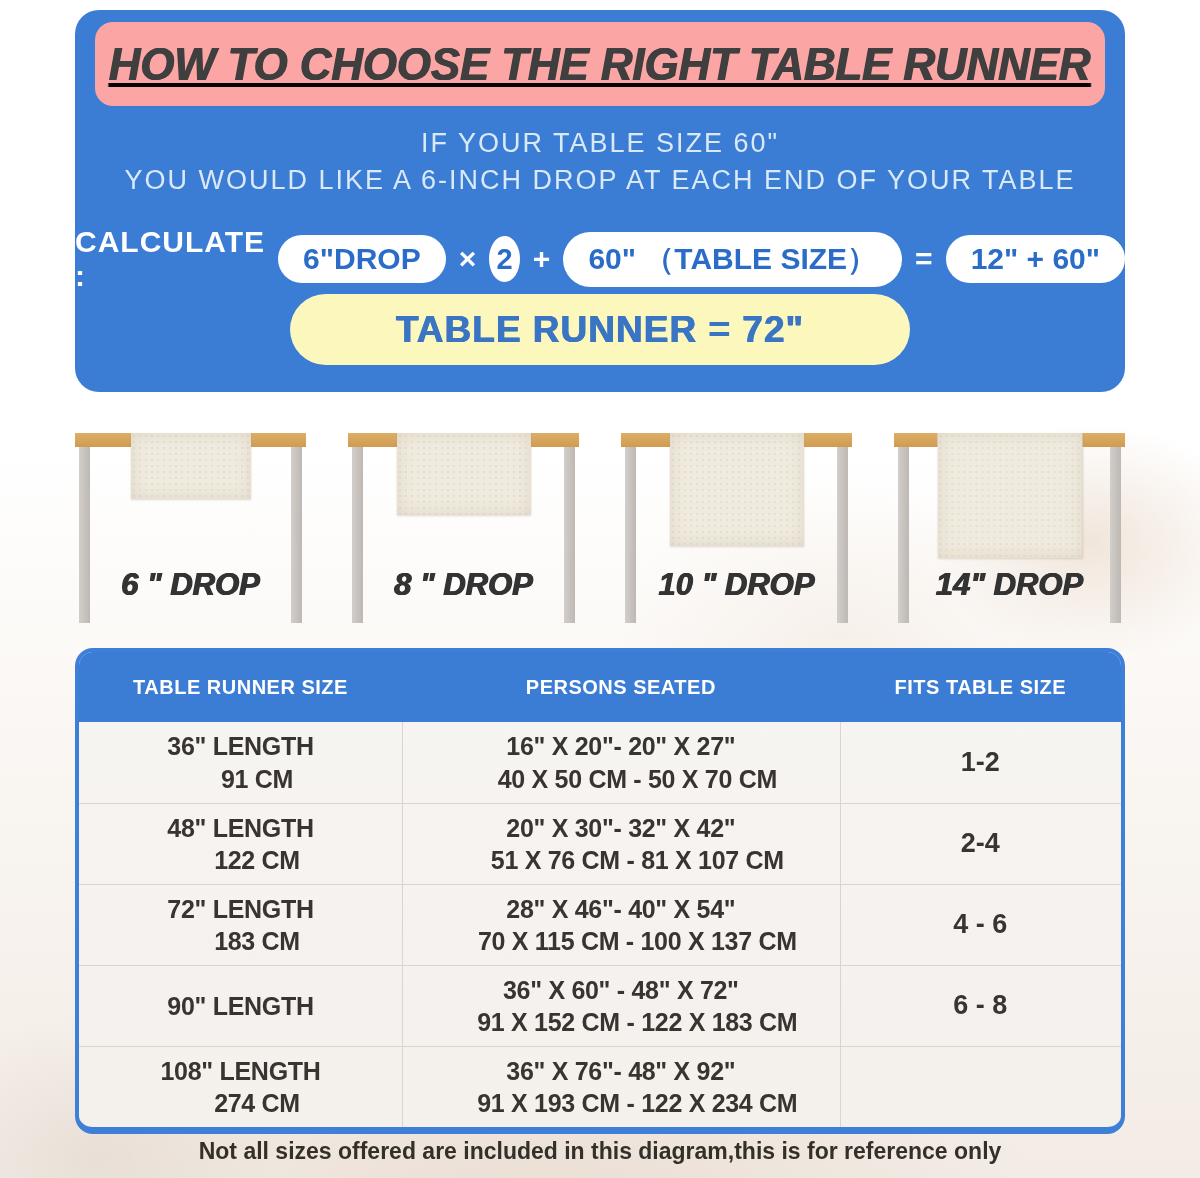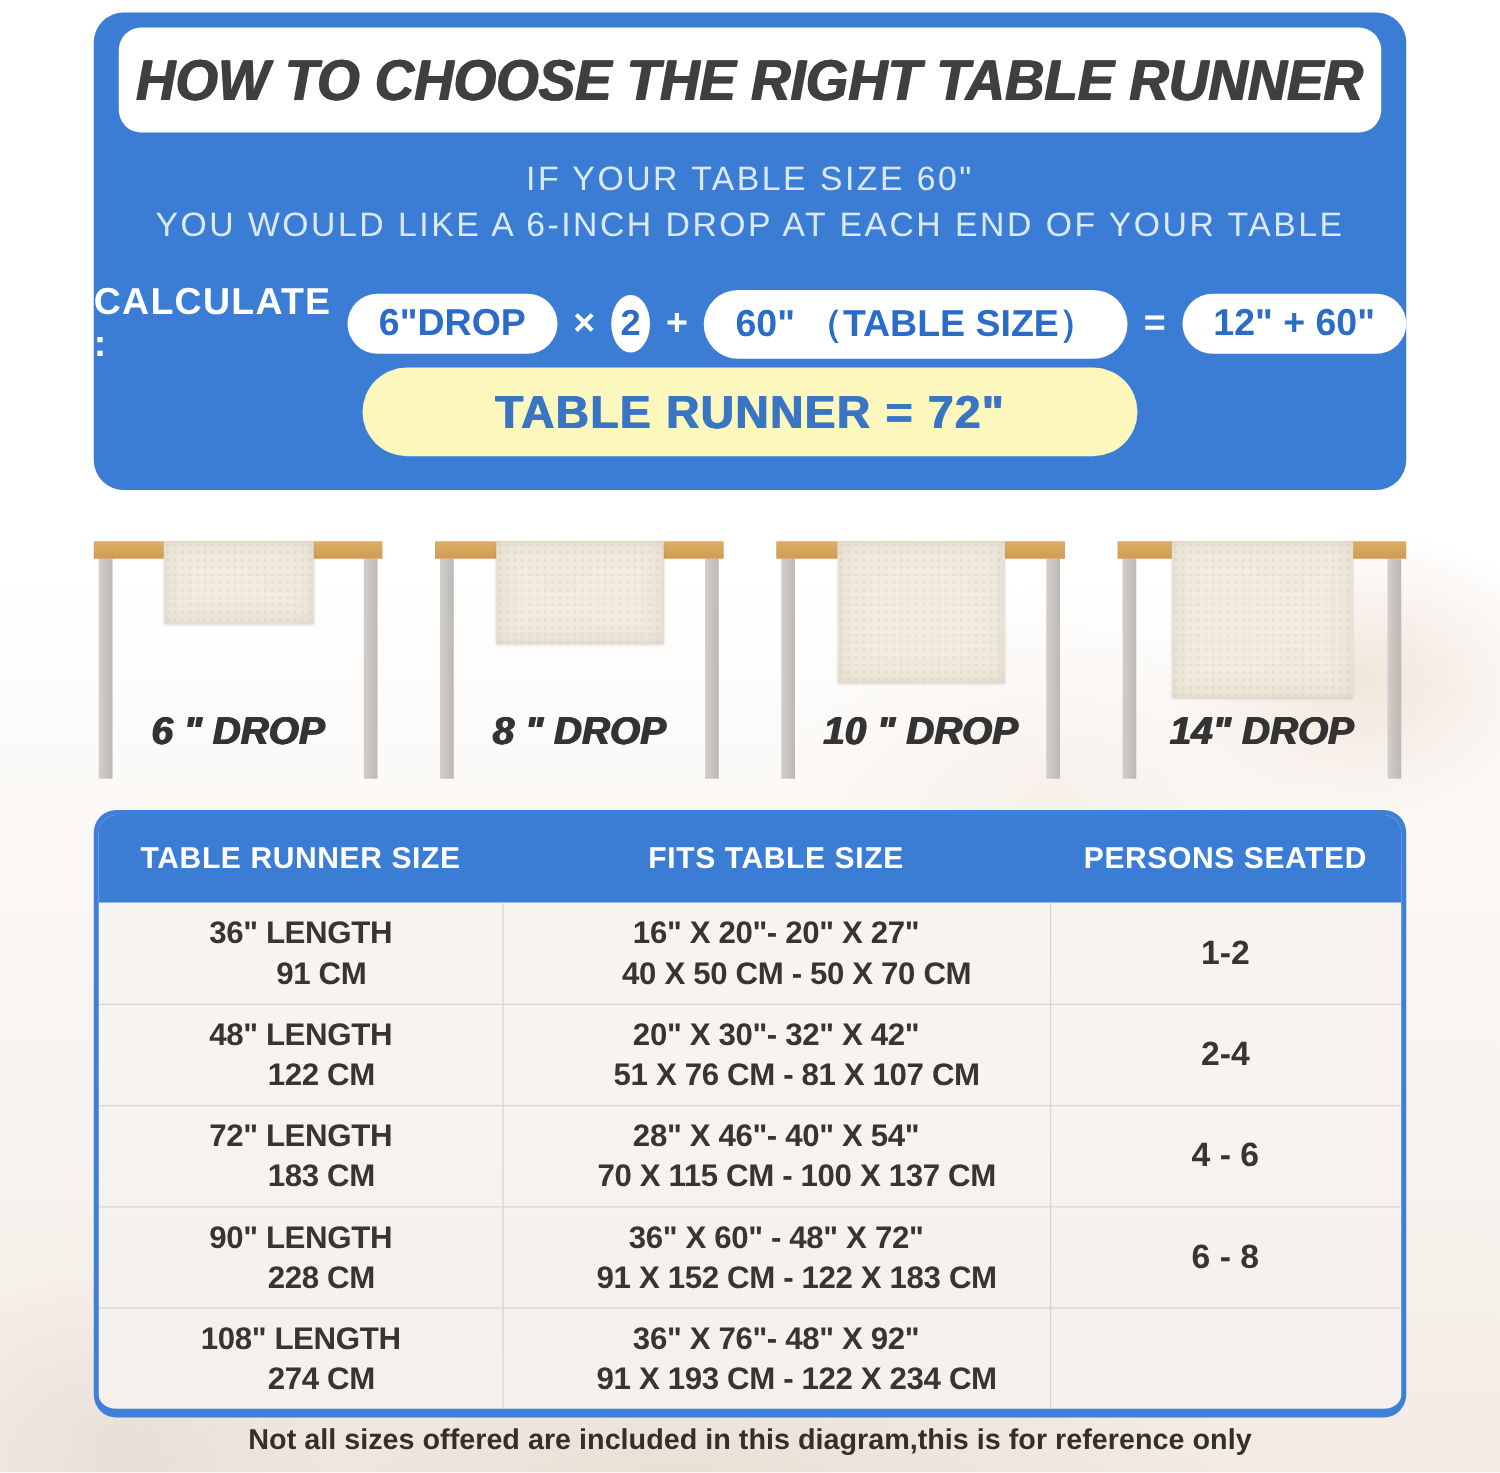--- a/index.html
+++ b/index.html
@@ -15,22 +15,22 @@
       linear-gradient(180deg,#ffffff 0%,#ffffff 38%,#fbf8f5 58%,#f3ece5 100%);
   }
 
   
   .hero {
     position:absolute; left:75px; top:10px; width:1050px; height:382px;
     background:#3b7cd5; border-radius:24px;
   }
   .title-banner {
     position:absolute; left:20px; top:12px; width:1010px; height:84px;
-    background:#ffffff; border-radius:18px;
-    display:flex; align-items:center; justify-content:center;
+    background:#fca5a5; border-radius:18px;
+    display:flex; align-items:center; justify-content:center;text-decoration:underline;
   }
   .title-text {
     font-size:46px; font-weight:bold; font-style:italic; color:#3f3f3f;
     white-space:nowrap; transform:scaleX(.95);
     text-shadow:.7px 0 0 currentColor, -.7px 0 0 currentColor;
   }
   .hero-line { position:absolute; width:100%; text-align:center; color:#d9e9f7; letter-spacing:2px; font-size:27px; }
   .hero-line.l1 { top:118px; }
   .hero-line.l2 { top:155px; }
 
@@ -85,21 +85,21 @@
   .size-table {
     position:absolute; left:75px; top:648px; width:1050px;
     border:4px solid #3e7fd8; border-bottom-width:7px; border-radius:18px;
     overflow:hidden; background:linear-gradient(180deg,#f7f5f3,#f4f0ec);
   }
   .st-header {
     display:grid; grid-template-columns:31% 42% 27%; height:70px;
     background:#3b7cd5; align-items:center;
   }
   .st-header > div {
-    text-align:center; color:#ffffff; font-weight:bold; font-size:24px; letter-spacing:.5px;
+    text-align:center; color:#ffffff; font-weight:bold; font-size:20px; letter-spacing:.5px;
   }
   .st-body { position:relative; }
   .col-divider { position:absolute; top:0; bottom:0; width:1px; background:#d9d4cf; z-index:3; }
   .col-divider.d1 { left:31%; } .col-divider.d2 { left:73%; }
   .st-row {
     display:grid; grid-template-columns:31% 42% 27%; height:81px; align-items:center;
   }
   .st-row + .st-row { border-top:1px solid #d9d4cf; }
   .st-cell { text-align:center; color:#38342f; font-weight:bold; font-size:25px;
     line-height:1.3; letter-spacing:-.3px; }
@@ -166,22 +166,22 @@
       <div class="leg right"></div>
       <div class="tabletop"></div>
       <div class="runner" style="width: 145px; height: 125px;"></div>
       <div class="drop-label">14" DROP</div>
     </div>
   </div>
 
   <div class="size-table">
     <div class="st-header">
       <div>TABLE RUNNER SIZE</div>
+      <div>PERSONS SEATED</div>
       <div>FITS TABLE SIZE</div>
-      <div>PERSONS SEATED</div>
     </div>
     <div class="st-body">
       <div class="col-divider d1"></div>
       <div class="col-divider d2"></div>
 
       <div class="st-row">
         <div class="st-cell">
           <div>36" LENGTH</div>
           <div class="sub">91 CM</div>
         </div>
@@ -212,21 +212,20 @@
         <div class="st-cell">
           <div>28" X 46"- 40" X 54"</div>
           <div class="sub">70 X 115 CM - 100 X 137 CM</div>
         </div>
         <div class="st-cell persons">4 - 6</div>
       </div>
 
       <div class="st-row">
         <div class="st-cell">
           <div>90" LENGTH</div>
-          <div class="sub">228 CM</div>
         </div>
         <div class="st-cell">
           <div>36" X 60" - 48" X 72"</div>
           <div class="sub">91 X 152 CM - 122 X 183 CM</div>
         </div>
         <div class="st-cell persons">6 - 8</div>
       </div>
 
       <div class="st-row">
         <div class="st-cell">

